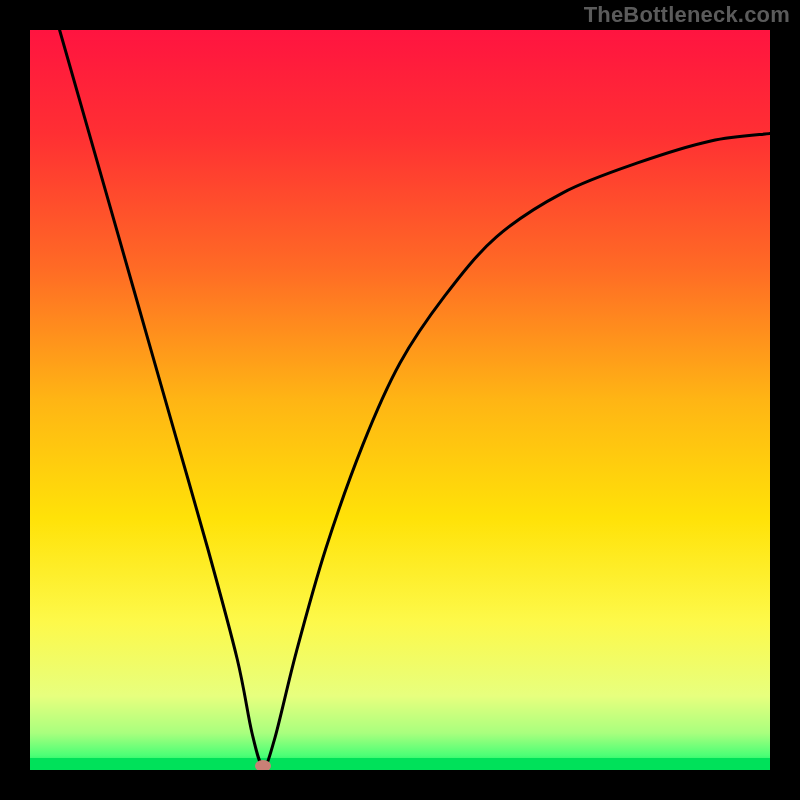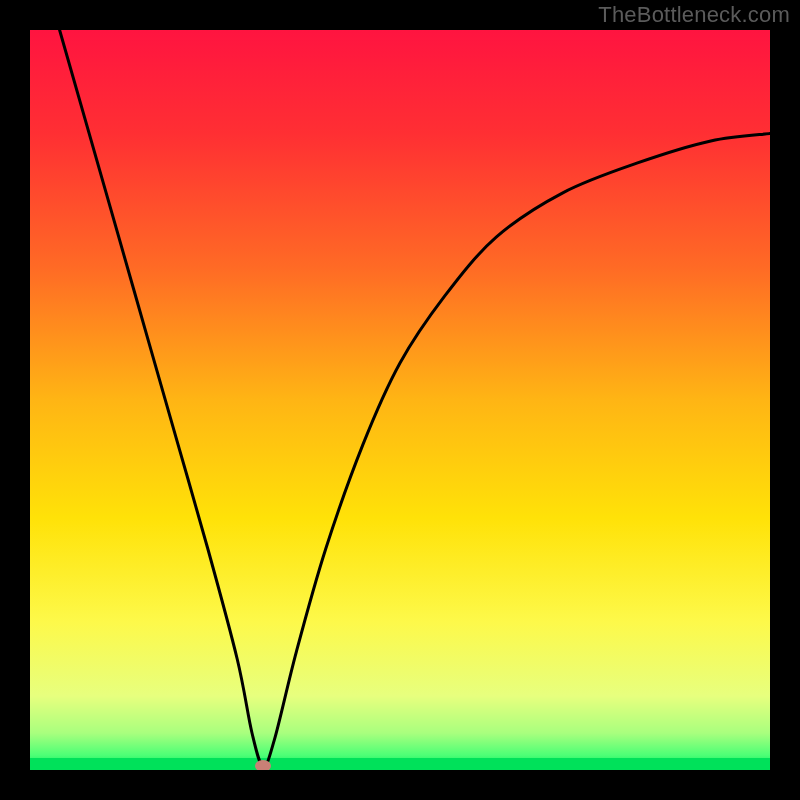--- a/index.html
+++ b/index.html
@@ -17,21 +17,21 @@
     width: 800px;
     height: 800px;
     background: #000;
   }
   .watermark {
     position: absolute;
     top: 2px;
     right: 10px;
     font-size: 22px;
     color: #5b5b5b;
-    font-weight: 400;
+    font-weight: 700;
     letter-spacing: 0.2px;
     z-index: 10;
   }
   .plot {
     position: absolute;
     left: 30px;
     top: 30px;
     width: 740px;
     height: 740px;
     overflow: hidden;

